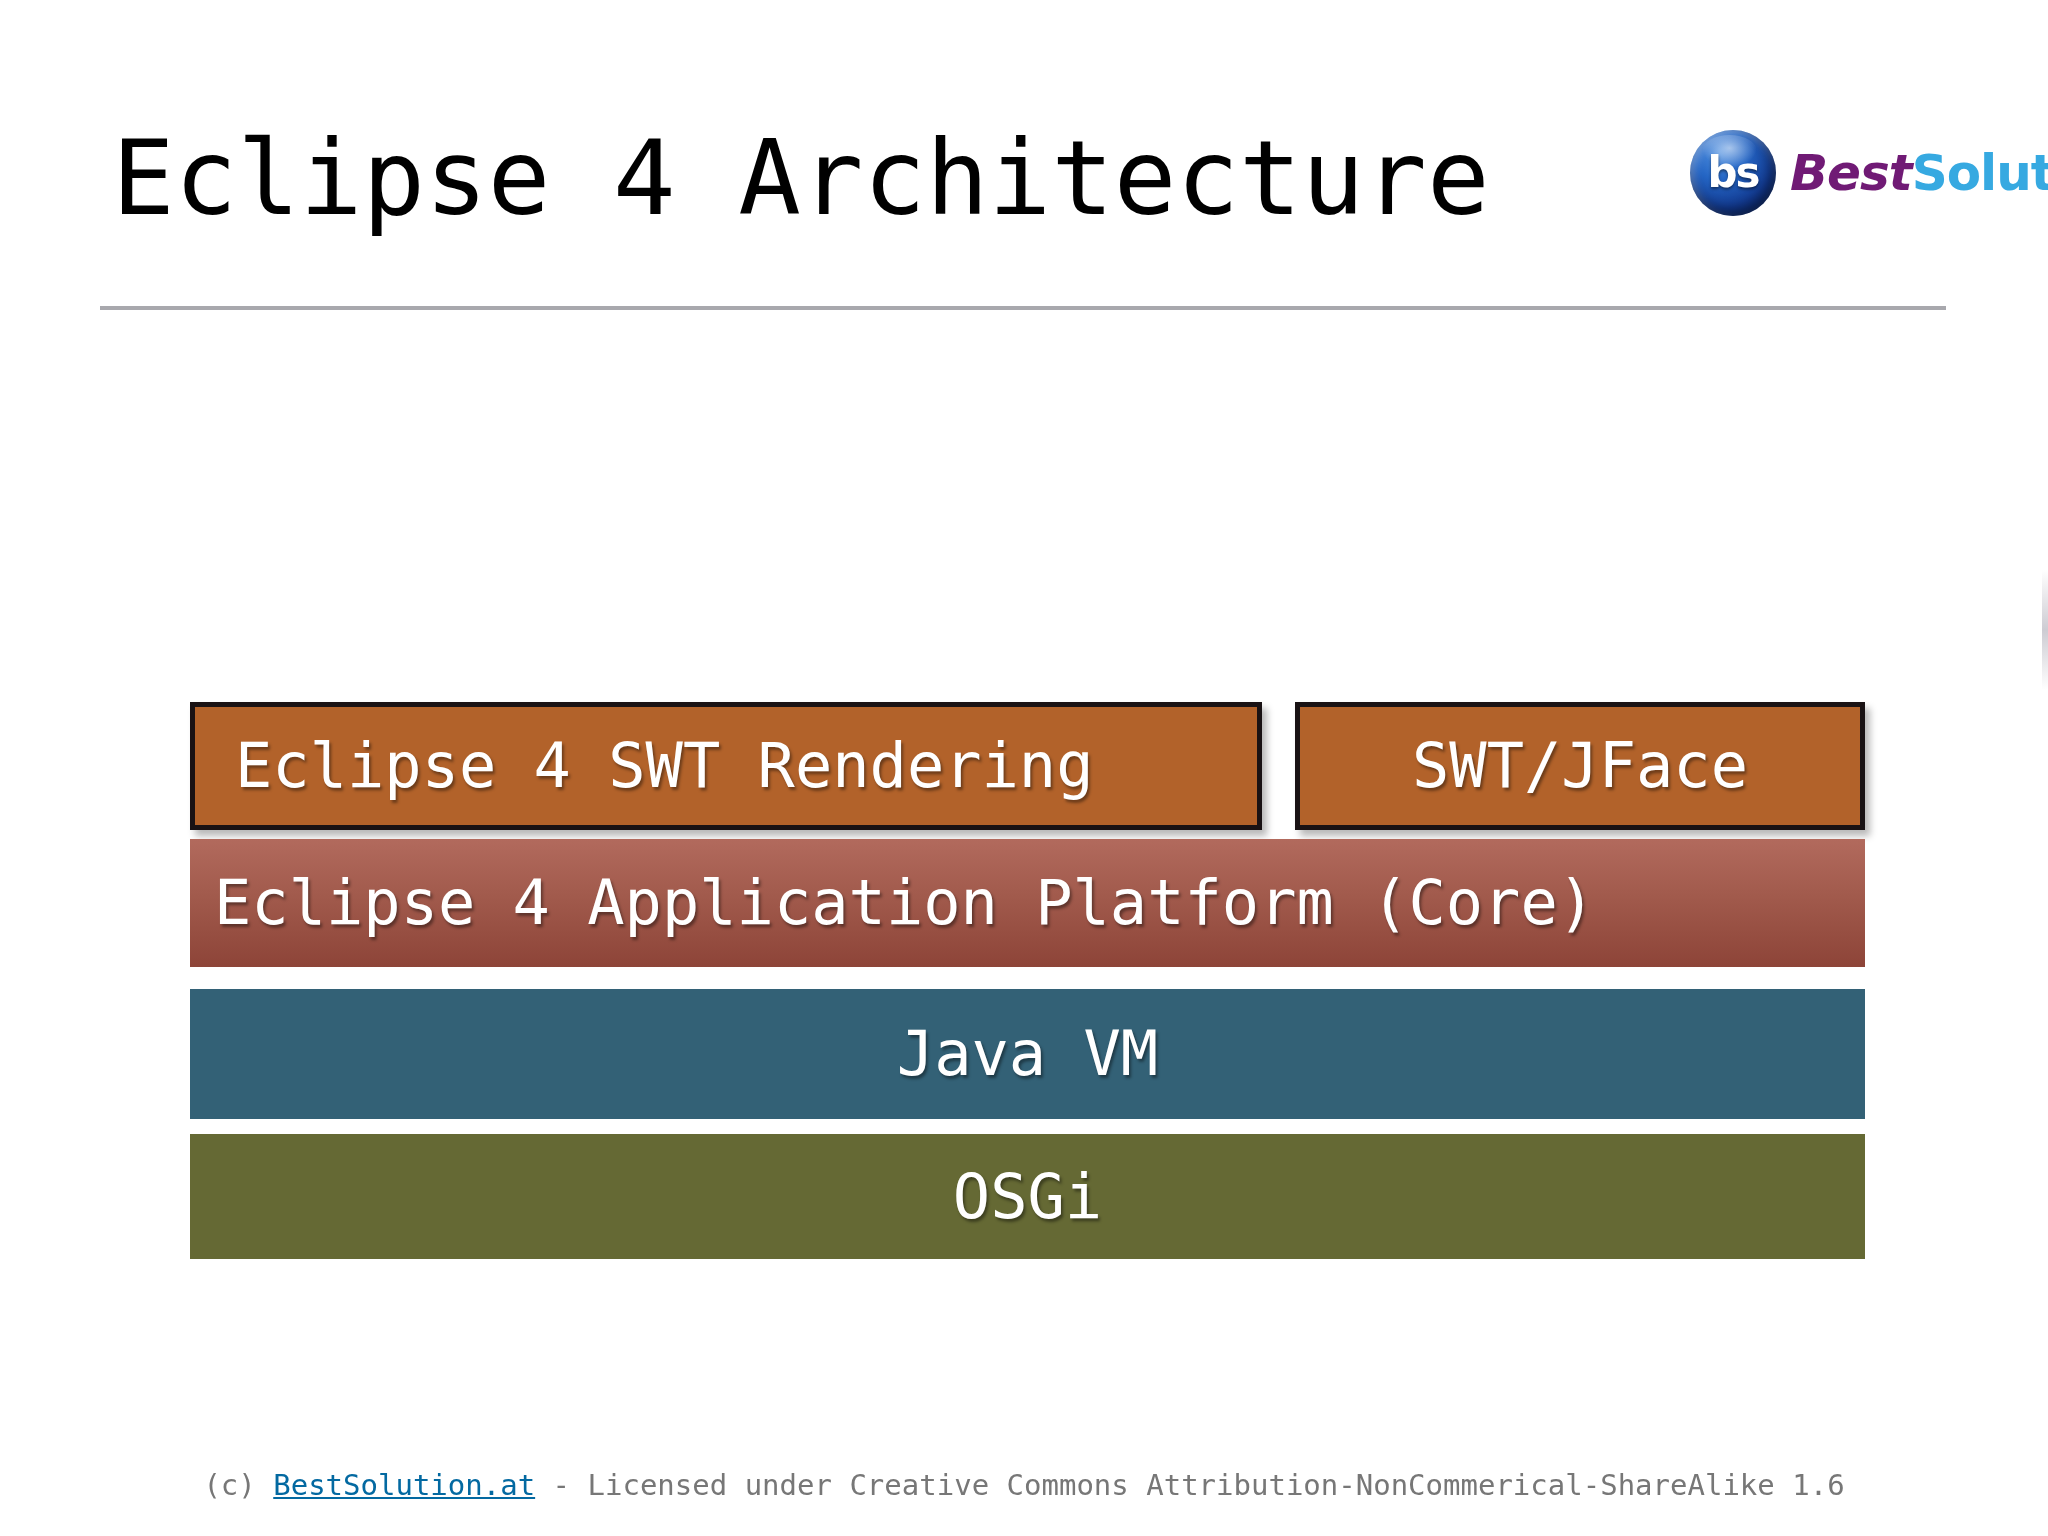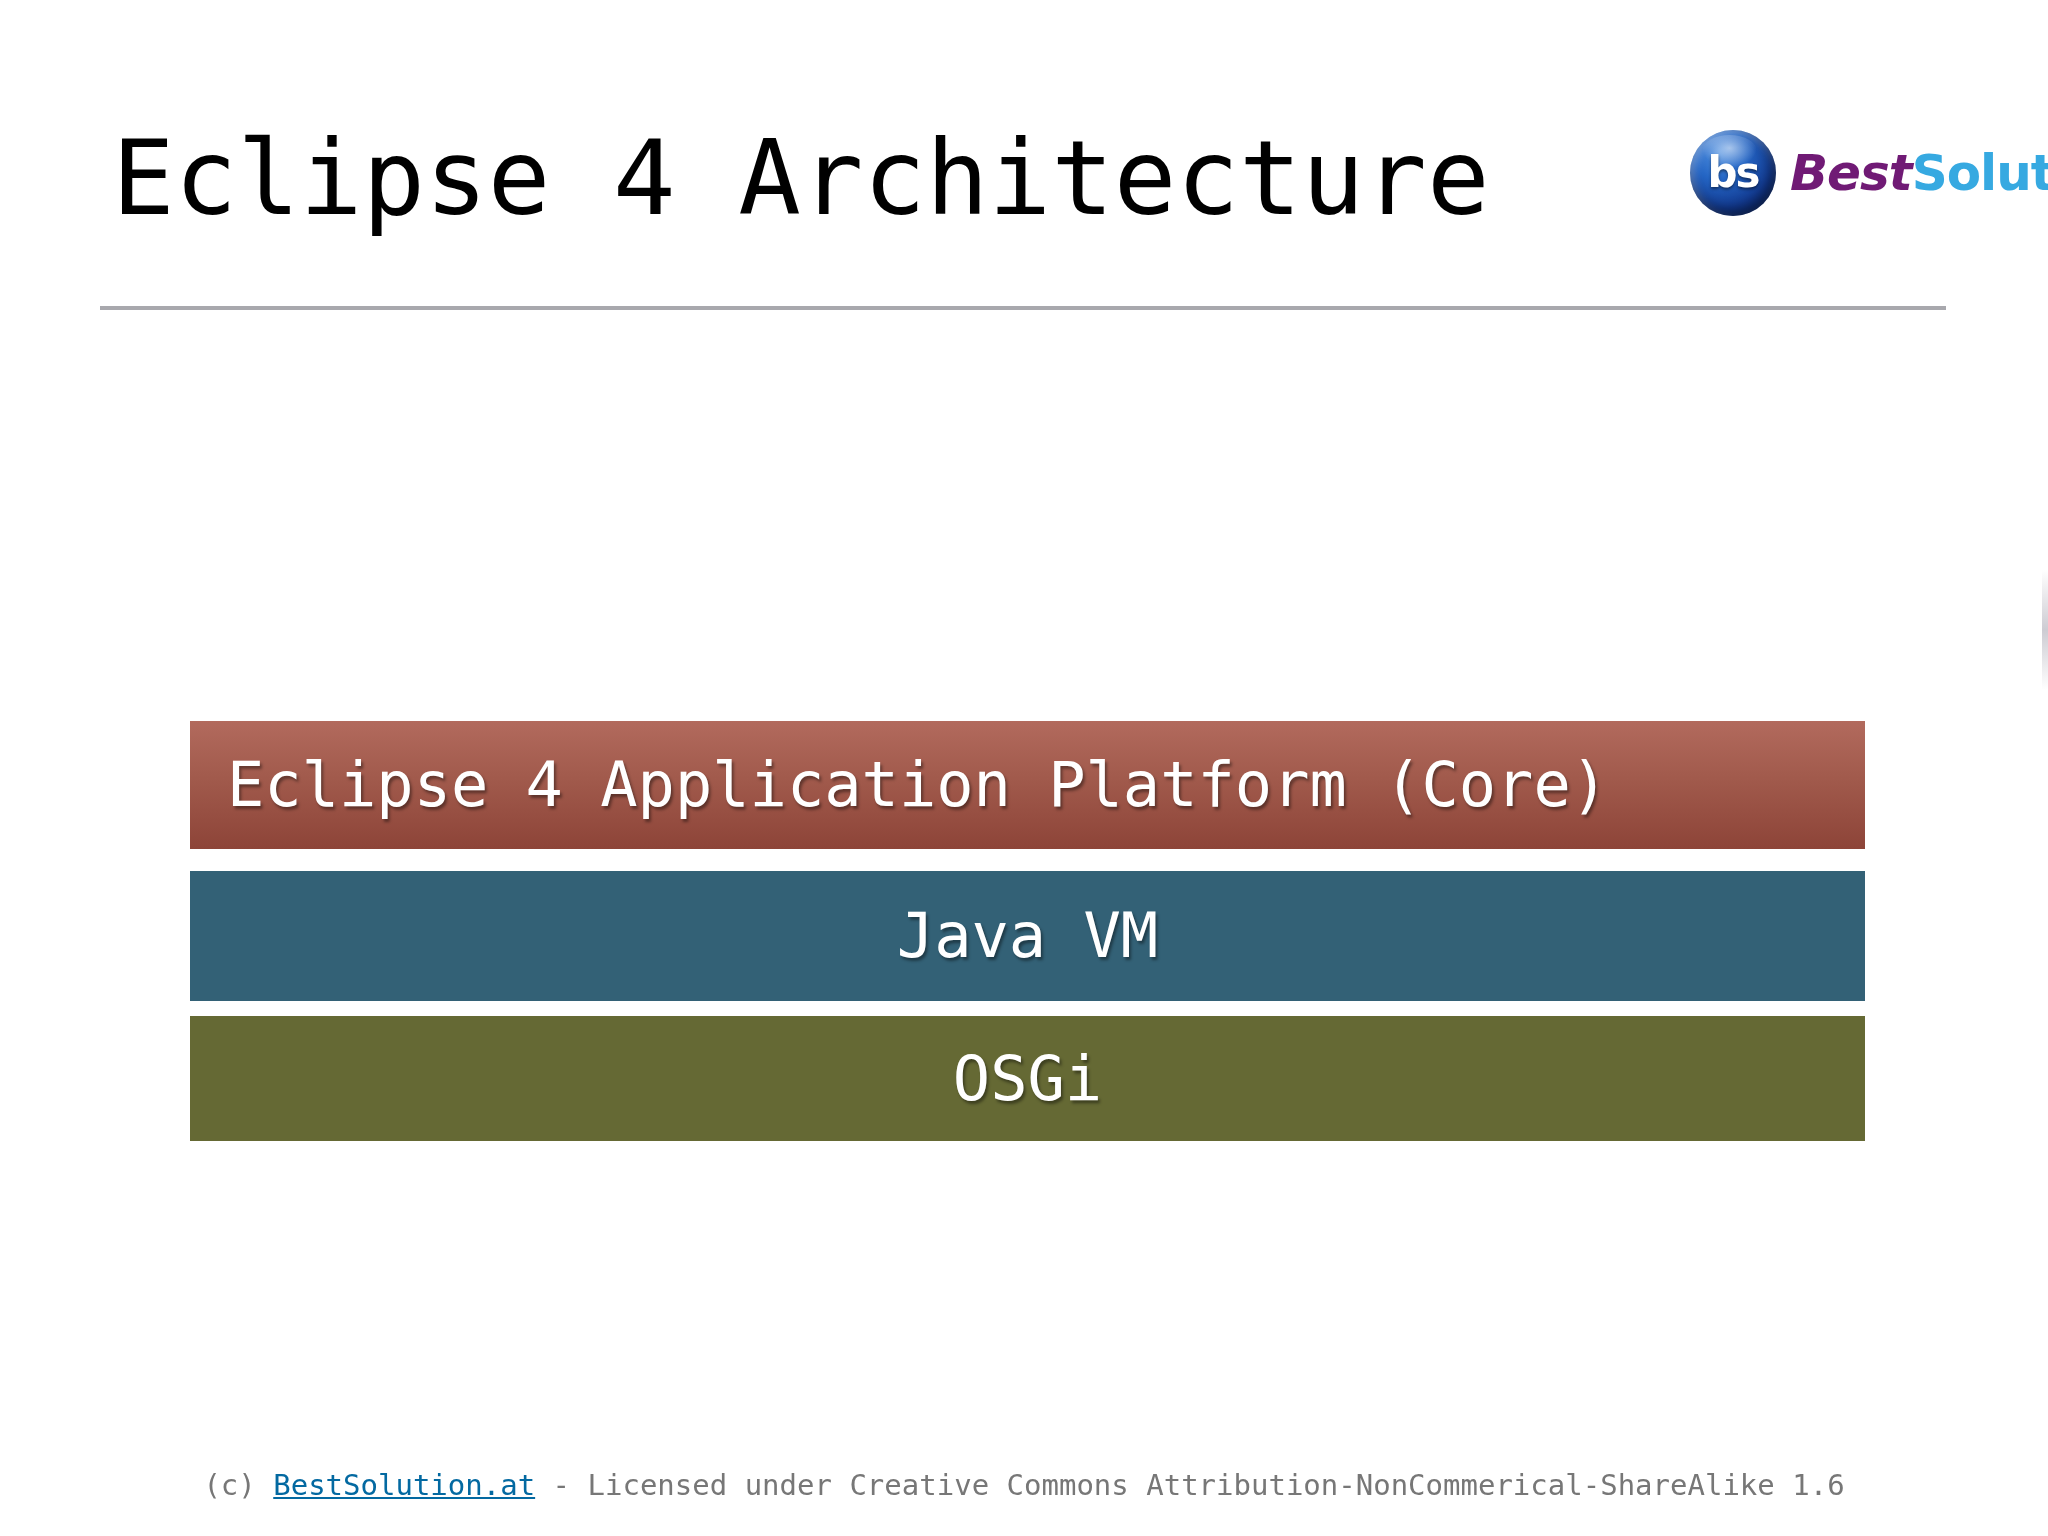--- a/index.html
+++ b/index.html
@@ -138,25 +138,25 @@
   .block-jface {
     height: 128px;
     width: 570px;
     margin-left: 33px;
     background: #b2622a;
     border: 5px solid #191214;
     box-shadow: 5px 6px 7px rgba(0,0,0,0.28);
   }
 
   .block-core {
-    margin-top: 19px;
+    margin-top: 9px;
     height: 128px;
     width: 1675px;
     justify-content: flex-start;
-    padding-left: 37px;
+    padding-left: 24px;
     background: linear-gradient(to bottom, #b26a5d 0%, #a15a4c 45%, #8d4438 100%);
   }
 
   .block-osgi {
     margin-top: 15px;
     height: 125px;
     width: 1675px;
     background: #656934;
   }
 
@@ -208,20 +208,24 @@
     <div class="logo-badge">
       <div class="logo-bs">bs</div>
     </div>
     <div class="logo-wordmark">
       <span class="logo-best">Best</span><span class="logo-solution">Solution</span>
     </div>
   </div>
 
   <div class="stack">
 
+    <div class="stack-row">
+      <div class="block block-render">Eclipse 4 SWT Rendering</div>
+      <div class="block block-jface">SWT/JFace</div>
+    </div>
 
     <div class="stack-row">
       <div class="block block-core">Eclipse 4 Application Platform (Core)</div>
     </div>
 
     <div class="stack-row">
       <div class="block block-jvm">Java VM</div>
     </div>
 
     <div class="stack-row">

